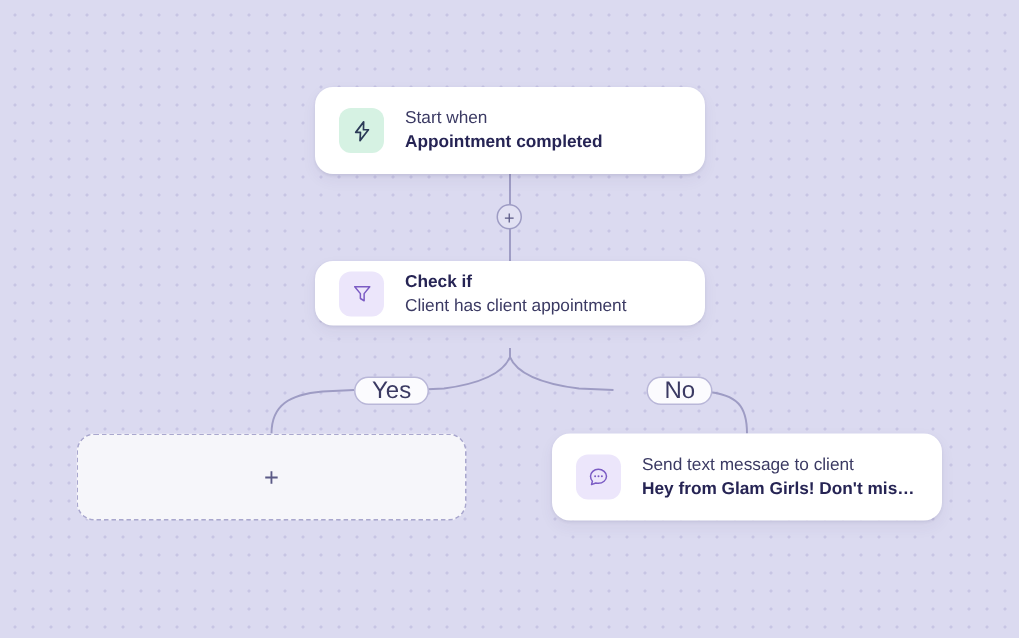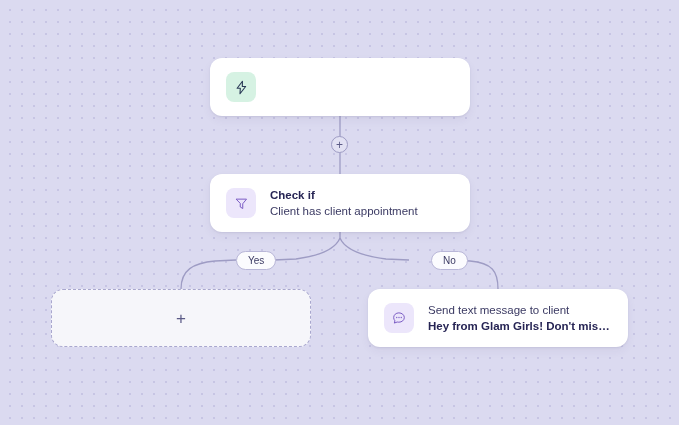--- a/index.html
+++ b/index.html
@@ -90,21 +90,21 @@
     text-overflow: ellipsis;
   }
 
   
   #node-start {
     left: 210px; top: 58px;
     width: 260px; height: 58px;
   }
   #node-condition {
     left: 210px; top: 174px;
-    width: 260px; height: 58px;
+    width: 260px; height: 43px;
   }
   #node-message {
     left: 368px; top: 289px;
     width: 260px; height: 58px;
   }
 
   
   #node-placeholder {
     position: absolute;
     left: 51px; top: 289px;
@@ -150,21 +150,21 @@
     position: absolute;
     height: 19px;
     padding: 0 11px;
     border-radius: 10px;
     background: #fbfbfe;
     border: 1px solid #b9b7d8;
     box-sizing: border-box;
     display: flex;
     align-items: center;
     justify-content: center;
-    font-size: 10px;
+    font-size: 16px;
     color: #3b3a63;
     line-height: 1;
   }
   #pill-yes { left: 236px; top: 251px; }
   #pill-no  { left: 431px; top: 251px; }
 </style>
 </head>
 <body>
 
 <div id="canvas">
@@ -182,20 +182,24 @@
     <path class="edge-path" d="M340,238 C345,250 363,256 386,259 L409,260"></path>
 
     <path class="edge-path" d="M447,260 L470,261 C492,263 498,271 498,289"></path>
   </svg>
 
   <div class="node-card" id="node-start">
     <div class="node-icon icon-green">
       <svg width="15" height="15" viewBox="0 0 24 24" aria-hidden="true">
         <path d="M13.5 2 L5 13.2 h5.1 L9.6 22 L18.6 10.4 h-5.3 Z" fill="none" stroke="#2b3a57" stroke-width="1.8" stroke-linejoin="round" stroke-linecap="round"></path>
       </svg>
+    </div>
+    <div class="node-text">
+      <div class="line-label">Start when</div>
+      <div class="line-value">Appointment completed</div>
     </div>
   </div>
 
   <div id="add-step-button">
     <span class="plus-mini">+</span>
   </div>
 
   <div class="node-card" id="node-condition">
     <div class="node-icon icon-purple">
       <svg width="15" height="15" viewBox="0 0 24 24" aria-hidden="true">

